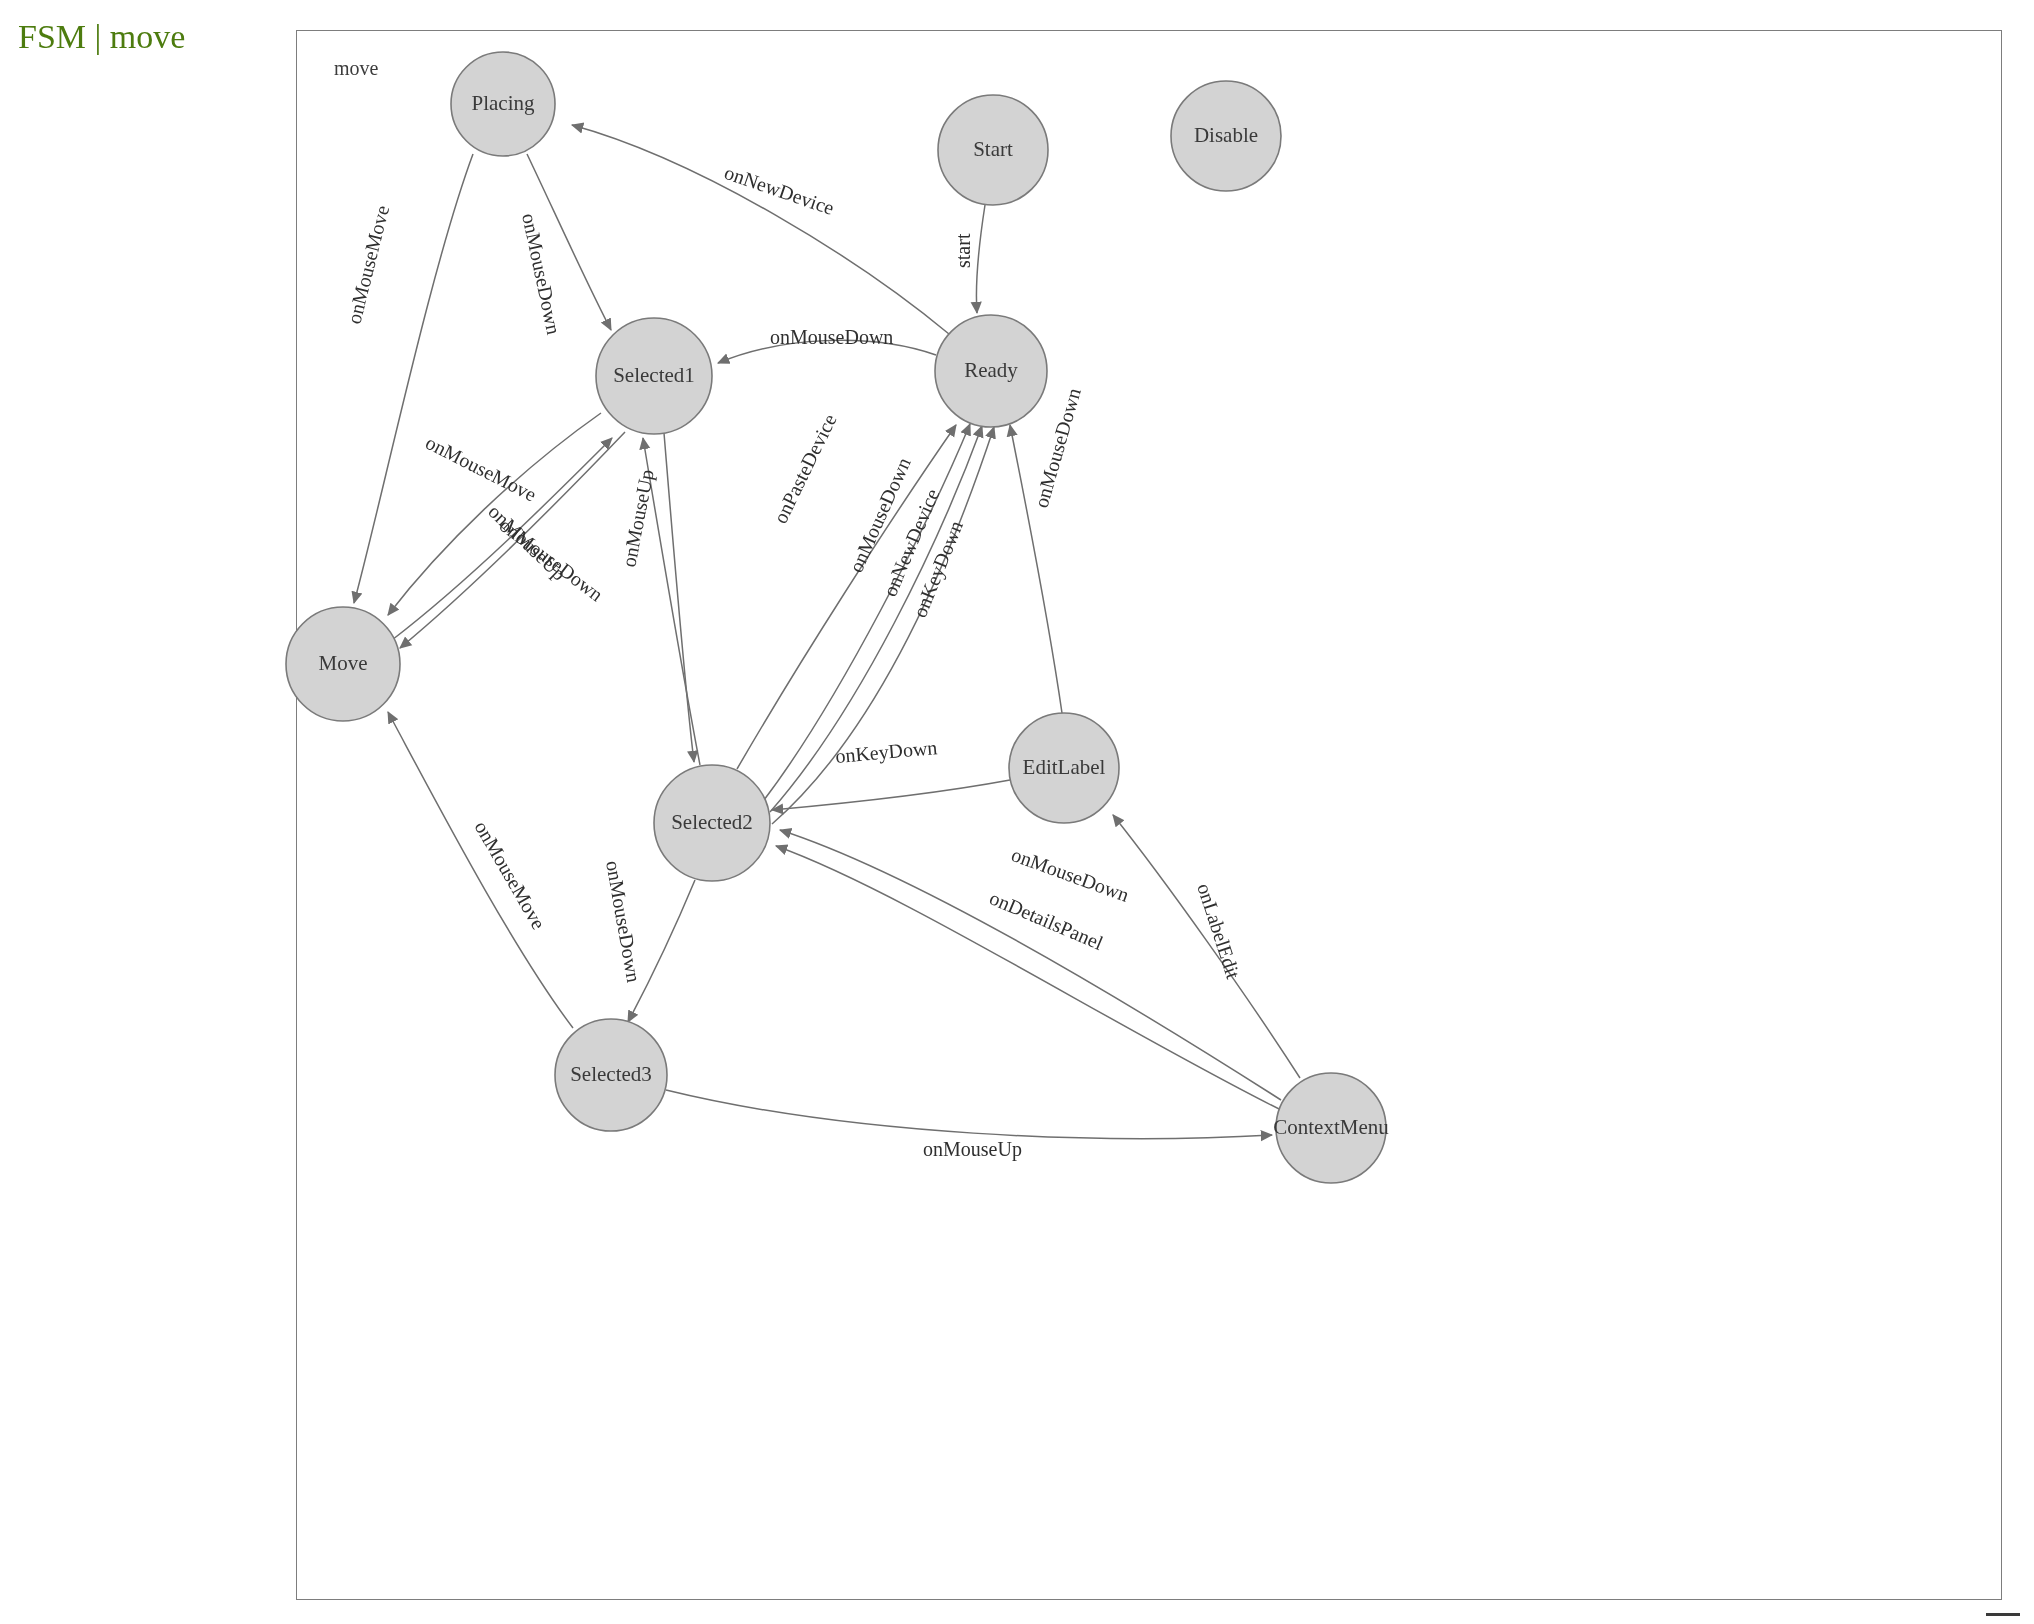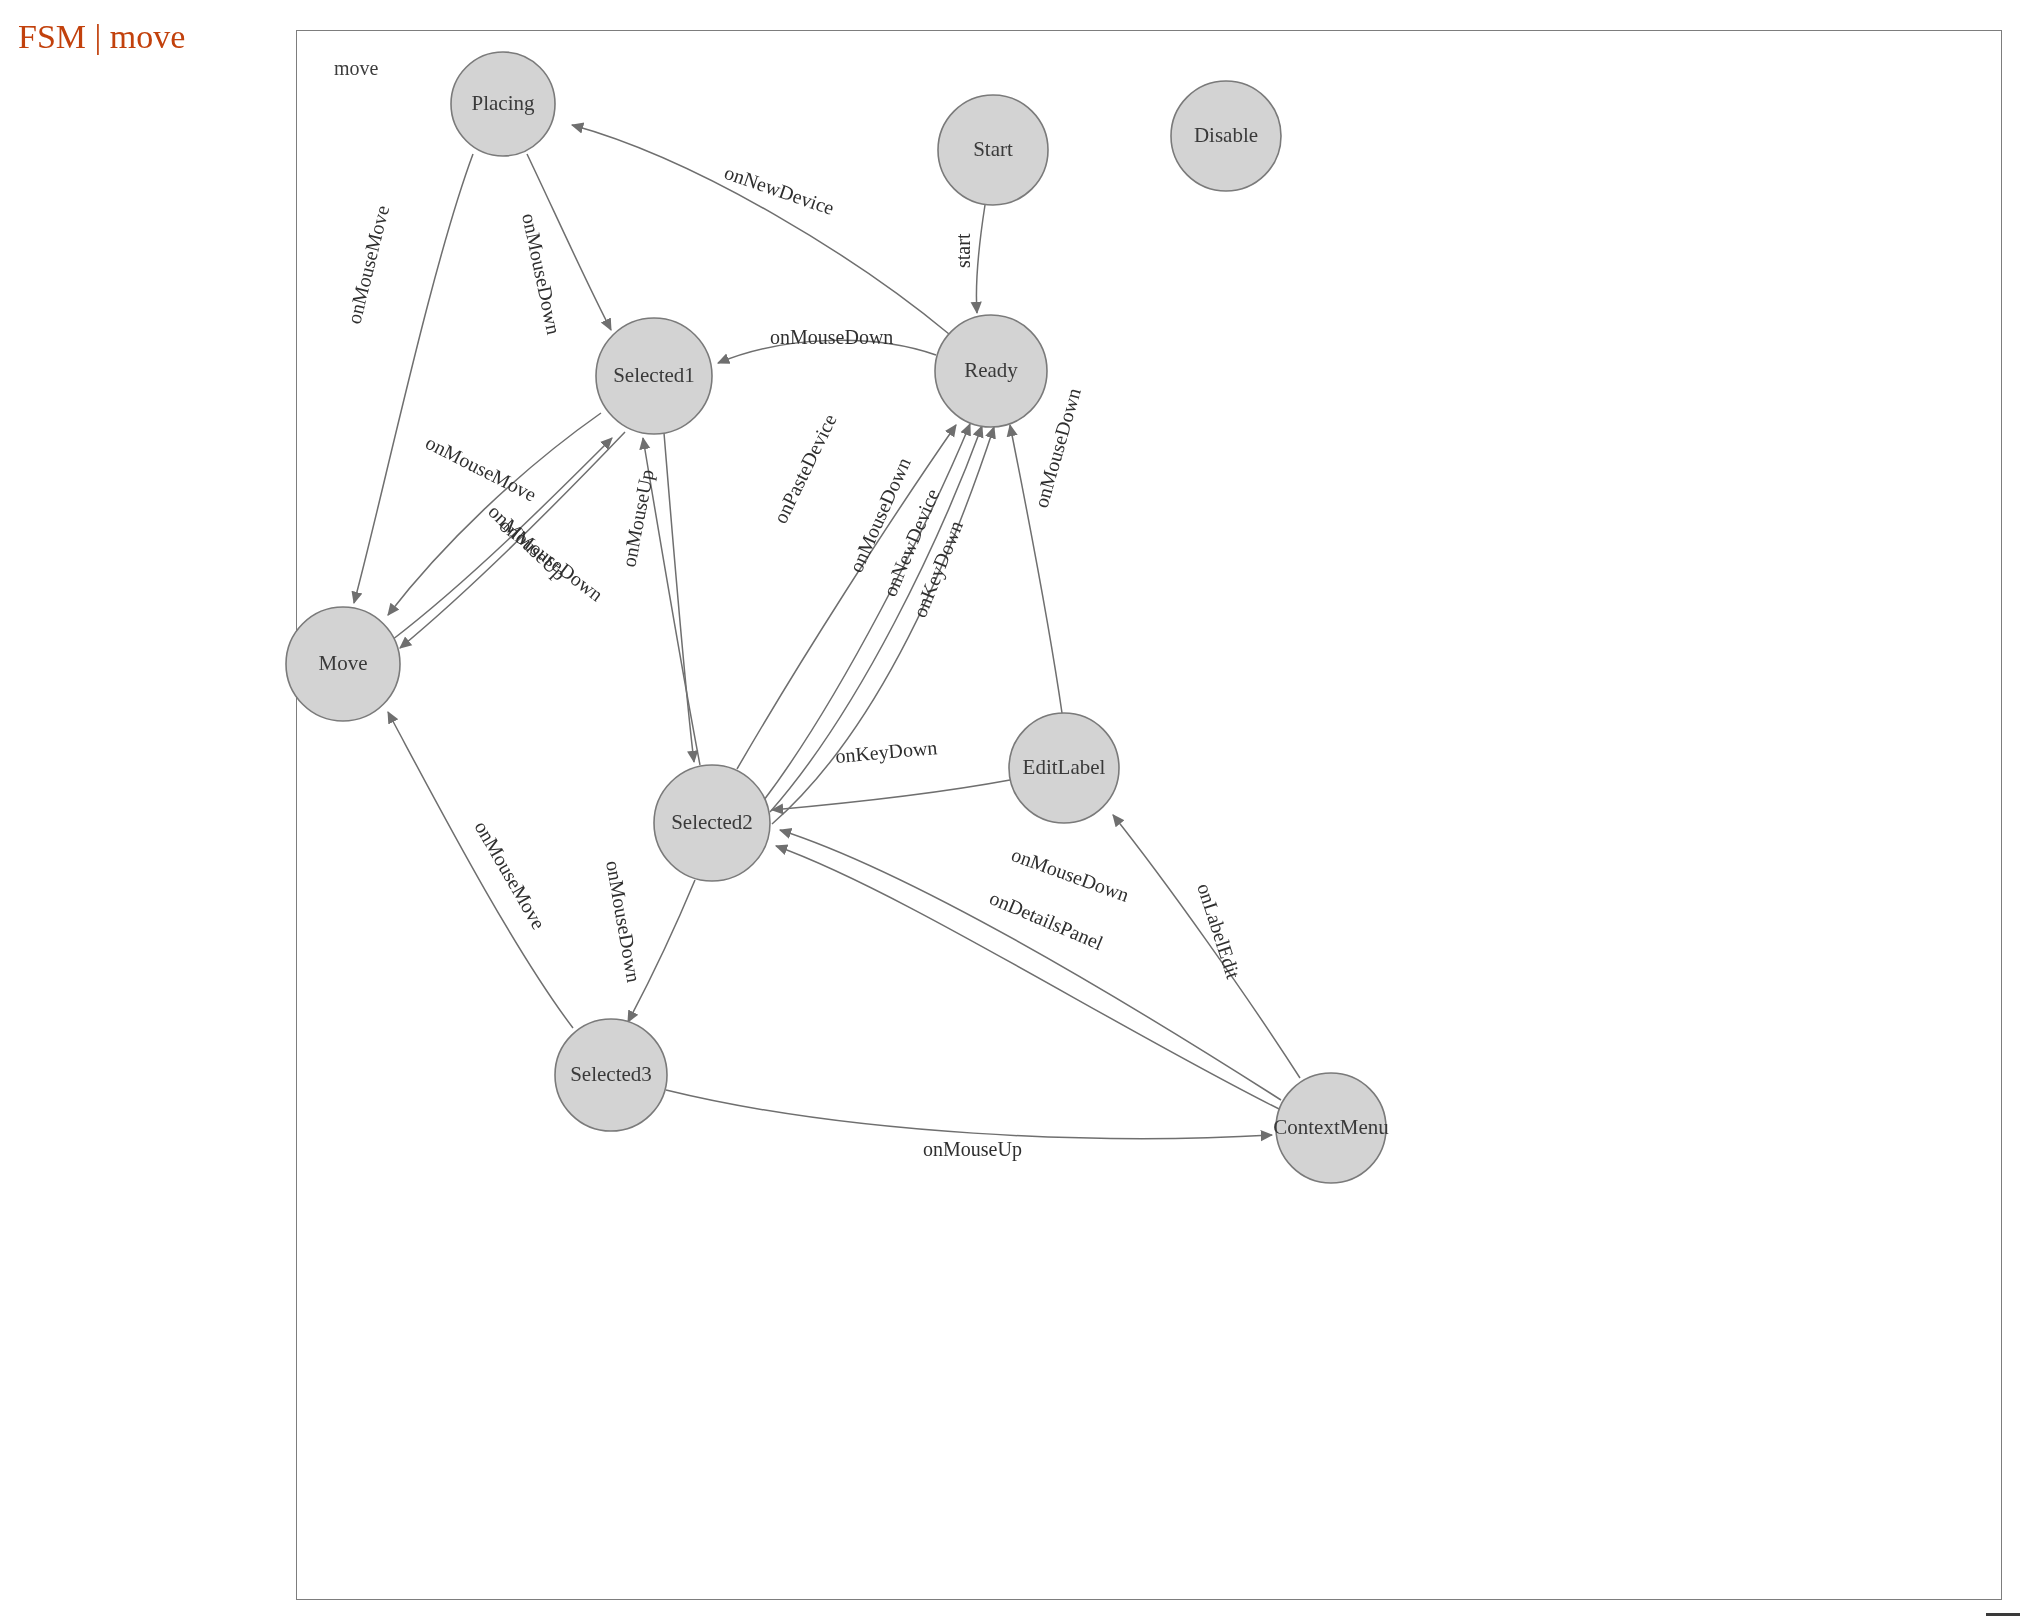--- a/index.html
+++ b/index.html
@@ -12,21 +12,21 @@
     height: 1624px;
     font-family: "Liberation Serif", serif;
     overflow: hidden;
     position: relative;
   }
   #page-title {
     position: absolute;
     left: 18px;
     top: 18px;
     font-size: 34px;
-    color: #c2410c;
+    color: #4d7c0f;
     font-family: "Liberation Serif", serif;
     white-space: nowrap;
   }
   #diagram-frame {
     position: absolute;
     left: 296px;
     top: 30px;
     width: 1706px;
     height: 1570px;
     border: 1px solid #7d7d7d;

